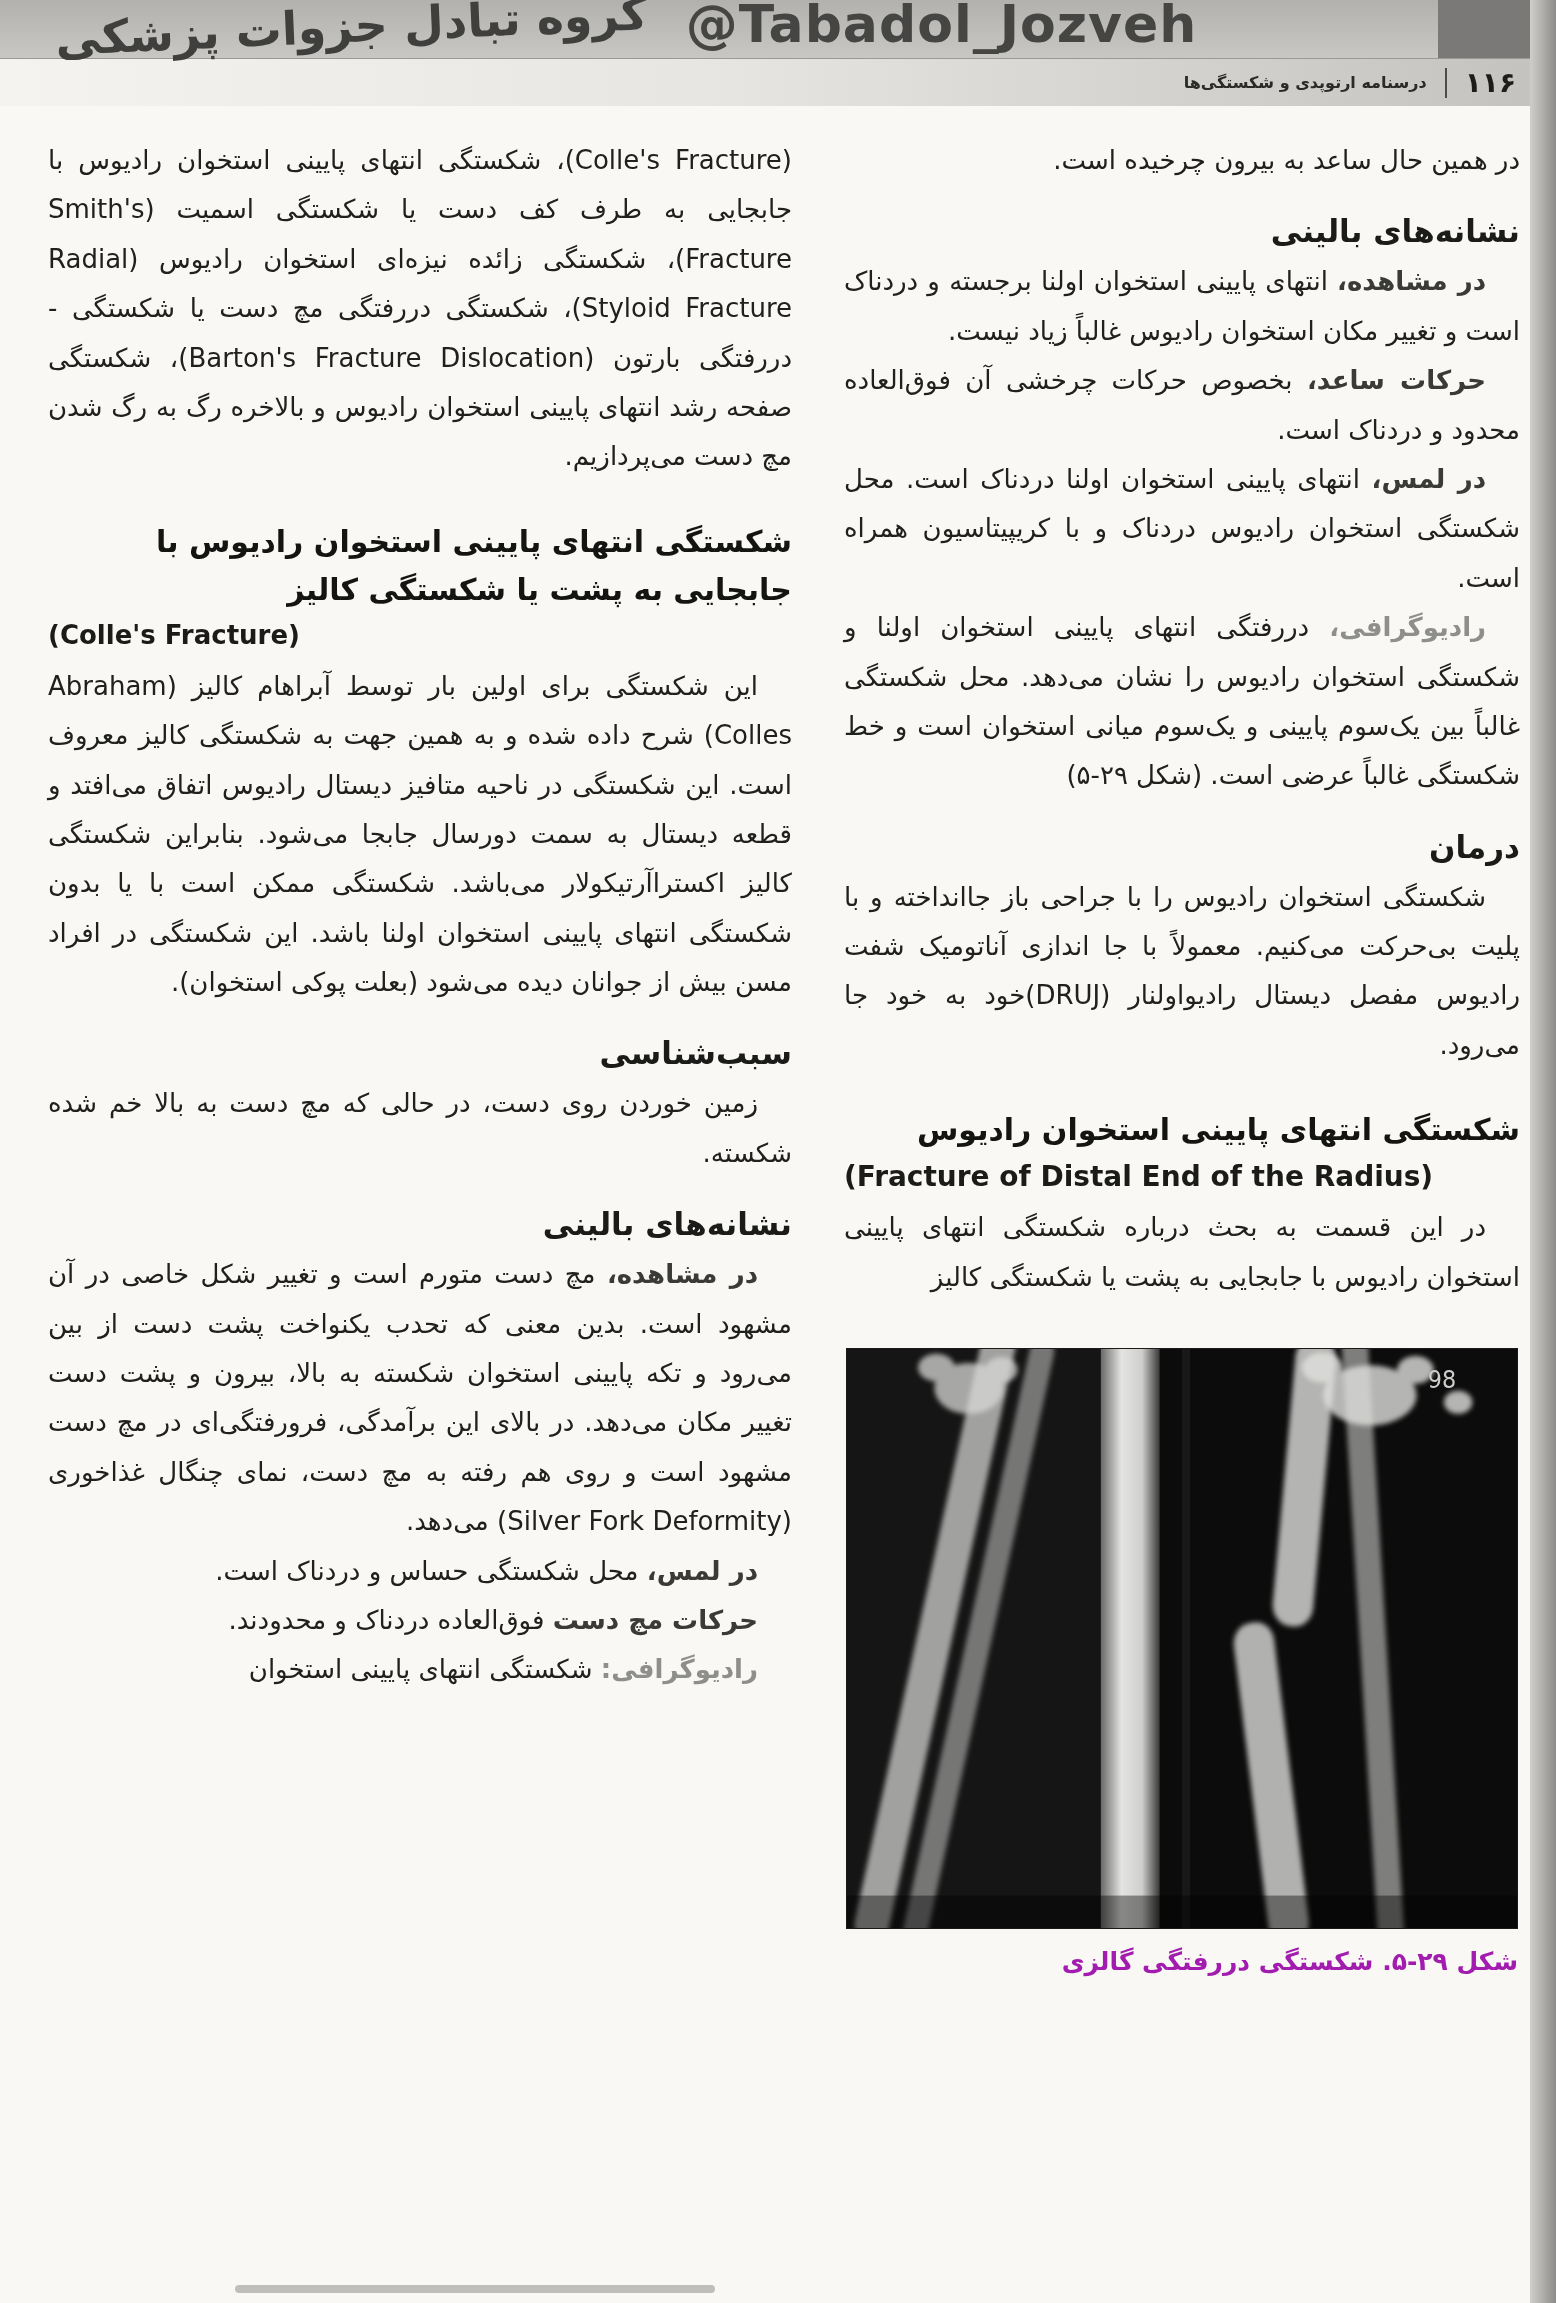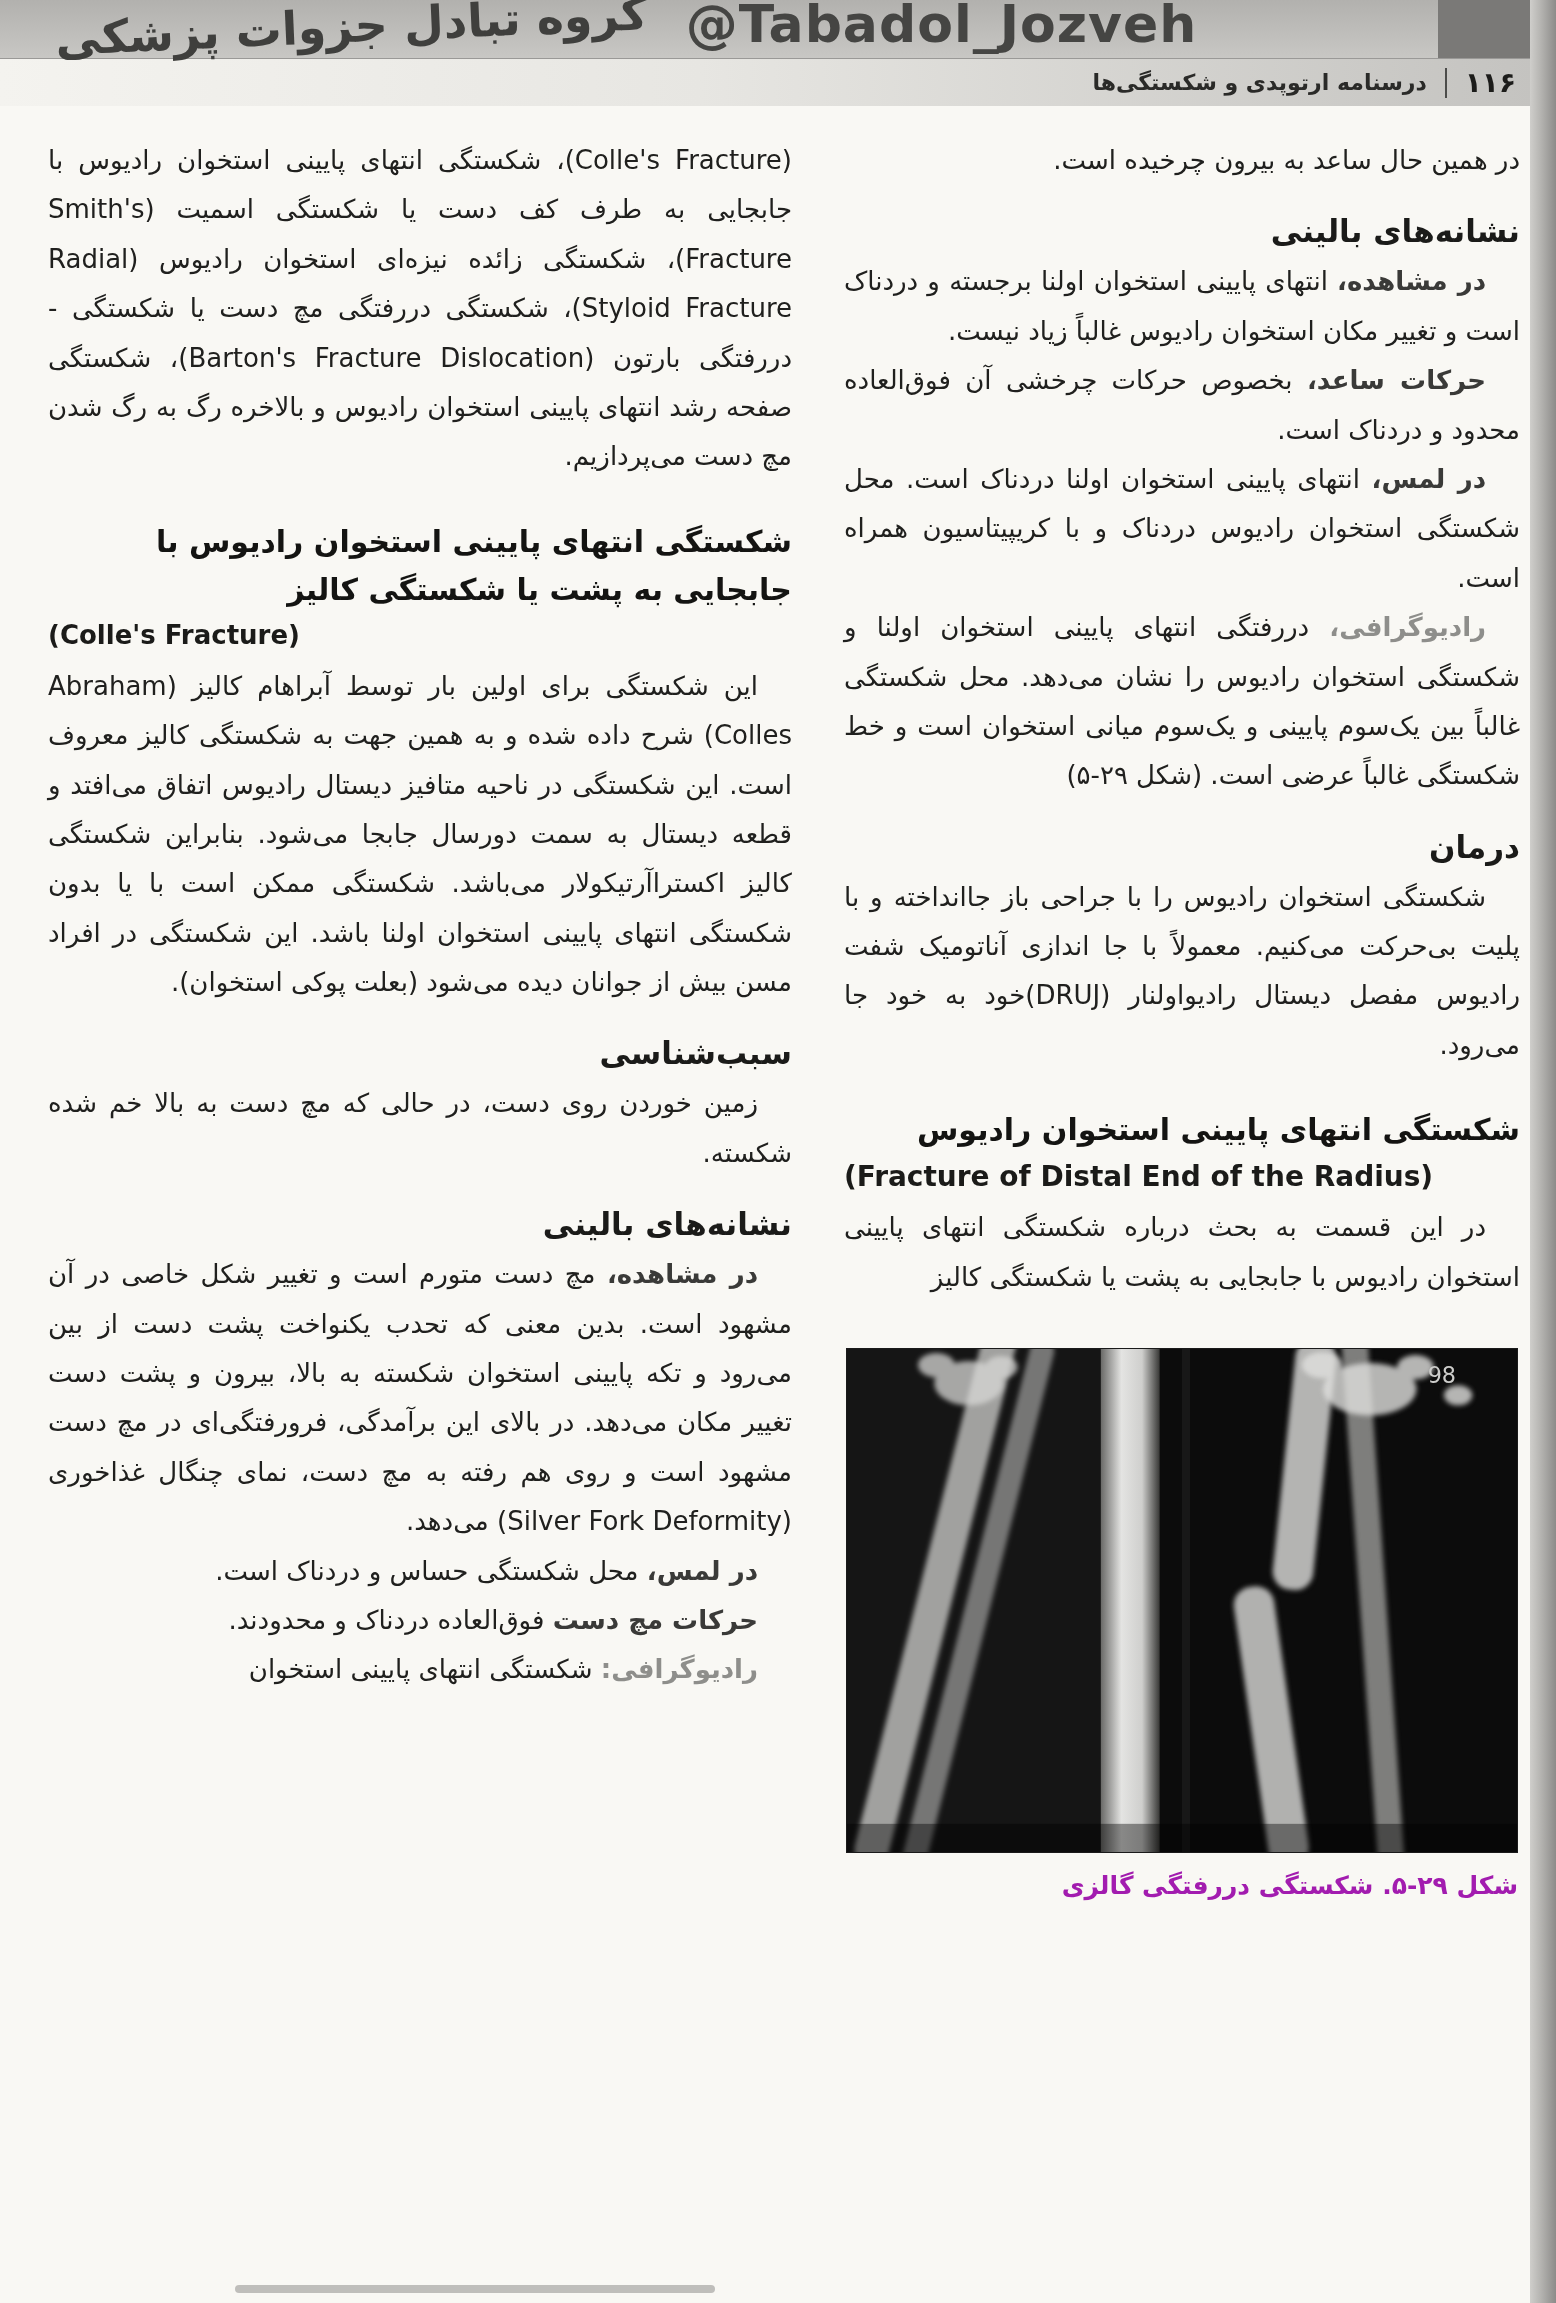--- a/index.html
+++ b/index.html
@@ -48,21 +48,21 @@
   .titlebar{
     position:absolute;top:58px;left:0;width:100%;height:48px;
     background:linear-gradient(to left,#c3c2bf,#e7e6e2 55%,#f4f3ef);
     border-top:1px solid #9a9997;
     display:flex;align-items:center;direction:rtl;
     padding-right:40px;box-sizing:border-box;gap:18px;
     z-index:2;
   }
   .page-number{font-size:28px;font-weight:bold;color:#1c1c1a;}
   .tb-divider{width:2px;height:30px;background:#4c4c4a;}
-  .book-title{font-size:22px;font-weight:bold;color:#2a2a28;}
+  .book-title{font-size:16px;font-weight:bold;color:#2a2a28;}
   
   .content{
     position:absolute;top:136px;right:36px;left:48px;bottom:0;
     display:flex;direction:rtl;gap:52px;
   }
   .col{box-sizing:border-box;}
   .col-right{width:676px;flex:none;}
   .col-left{flex:1;min-width:0;}
   .para{
     margin:0;font-size:26px;line-height:1.9;
@@ -83,21 +83,21 @@
     direction:ltr;text-align:left;
     font-size:28px;font-weight:bold;margin:2px 0 10px;color:#1b1b19;
   }
   .latin-sub{
     direction:ltr;text-align:left;
     font-size:26px;font-weight:bold;margin:0 0 12px;color:#1b1b19;
   }
   
   figure{margin:46px 2px 0;padding:0;}
   .xray-wrap{
-    width:100%;height:505px;background:#000;
+    width:100%;height:581px;background:#000;
     border:1px solid #1a1a1a;box-sizing:border-box;
   }
   .xray-wrap svg{display:block;width:100%;height:100%;}
   figcaption{
     margin-top:18px;text-align:right;
     font-weight:bold;font-size:25px;color:#a21caf;
   }
 </style>
 </head>
 <body>

